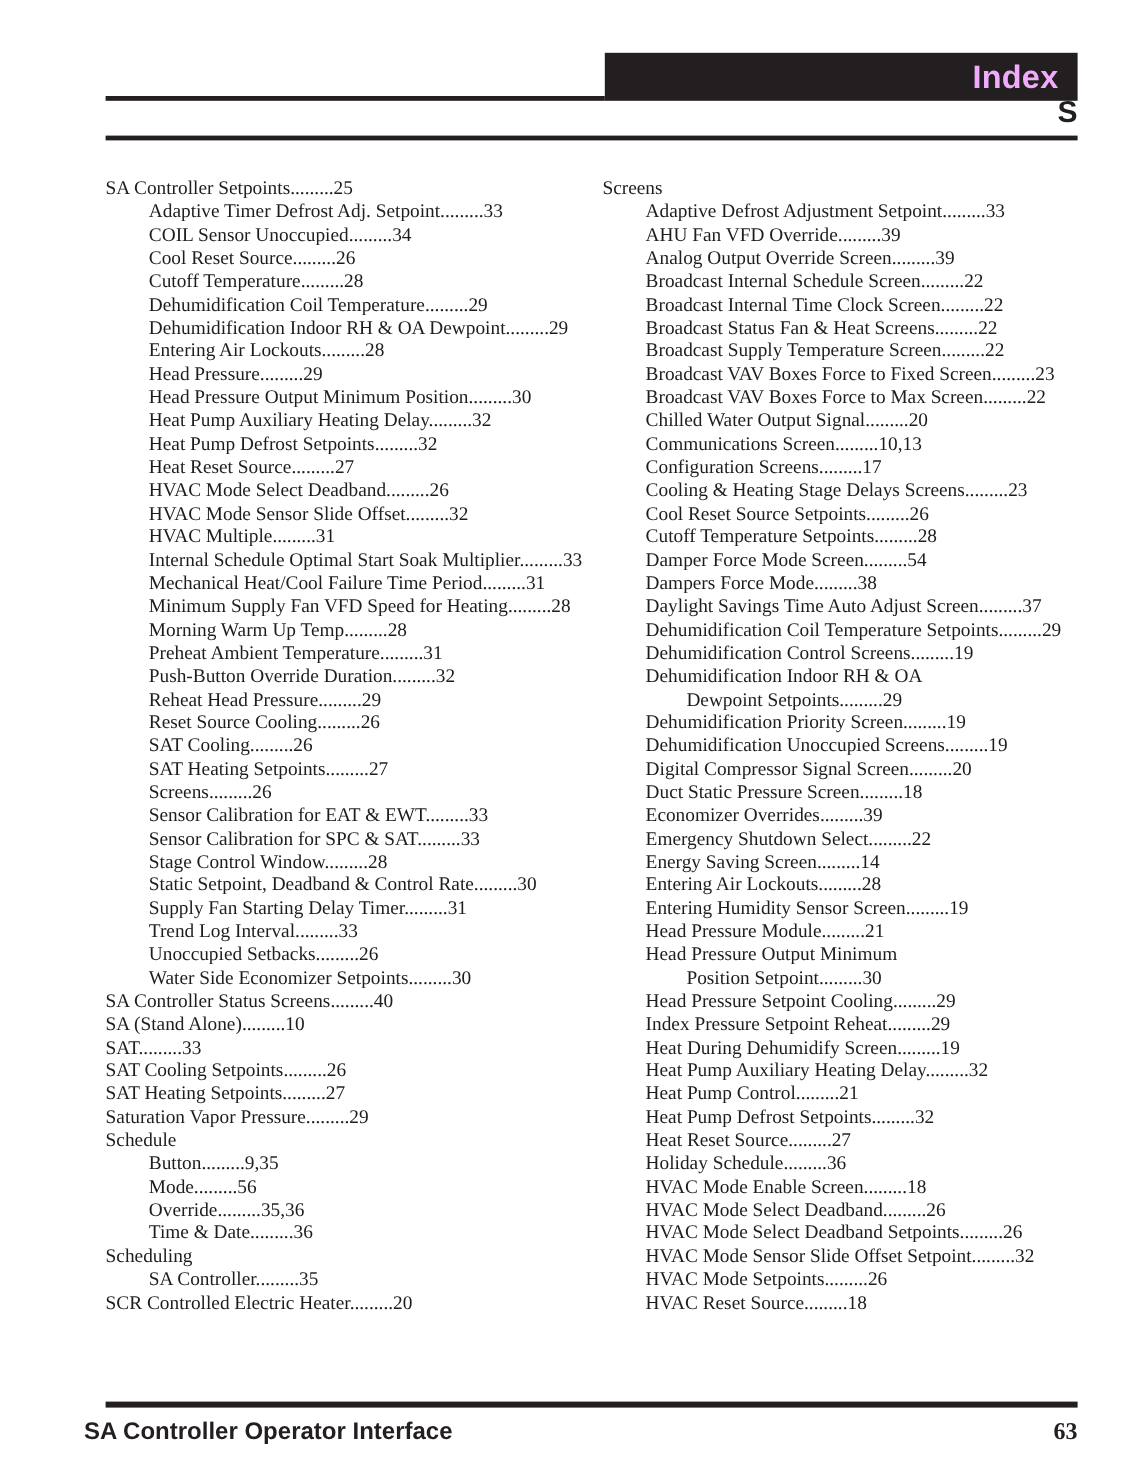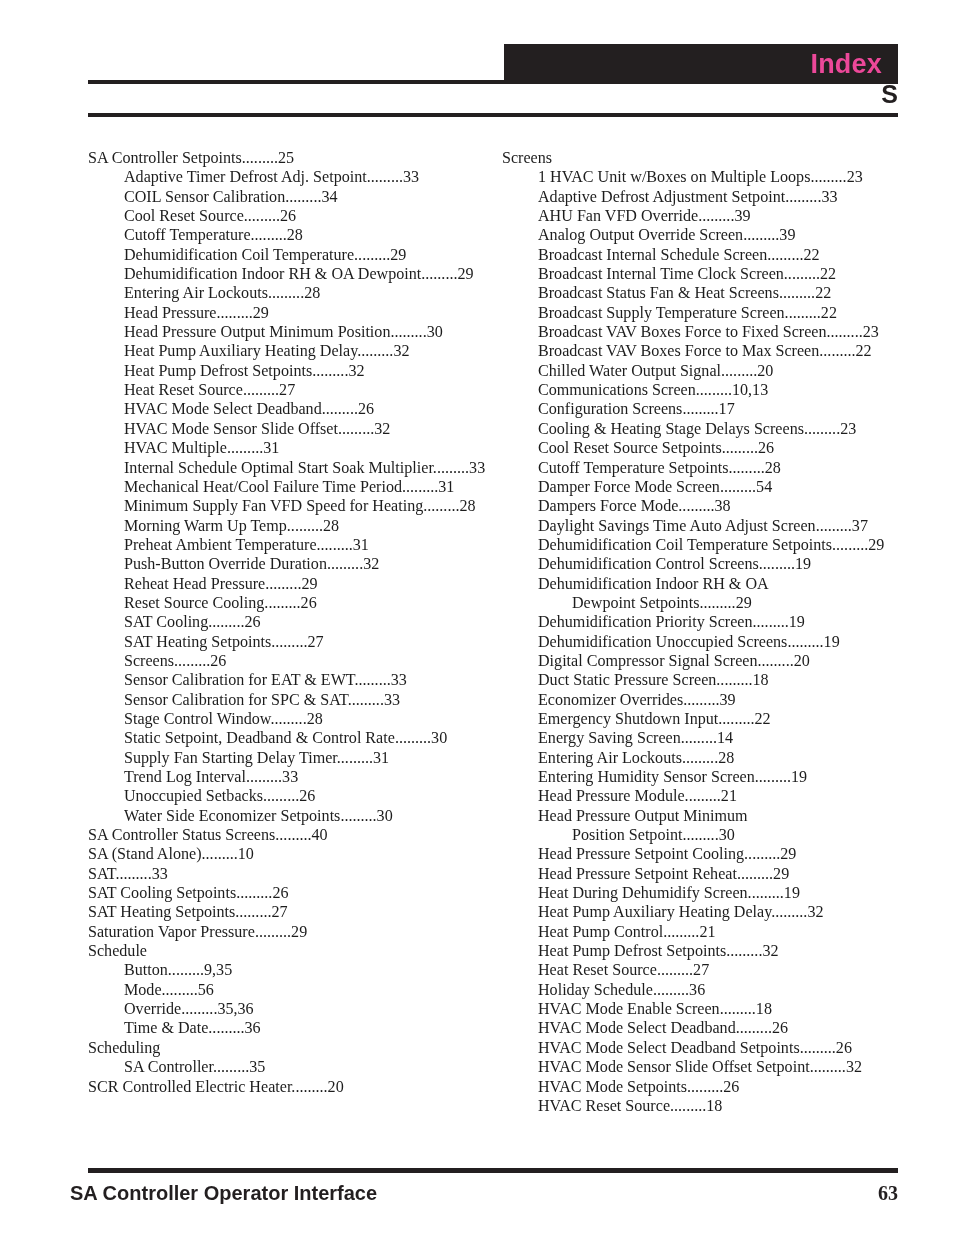--- a/index.html
+++ b/index.html
@@ -31,21 +31,21 @@
     width: 394px;
     height: 40px;
     background: #231f20;
   }
   #header-index-title {
     position: absolute;
     right: 16px;
     top: 0;
     height: 40px;
     line-height: 40px;
-    color: #ec4899;
+    color: #f0abfc;
     font-family: "Liberation Sans", "DejaVu Sans", sans-serif;
     font-weight: bold;
     font-size: 27px;
     letter-spacing: 0.2px;
     white-space: nowrap;
   }
   #header-rule-top {
     position: absolute;
     left: 88px;
     top: 80px;
@@ -146,21 +146,21 @@
   </div>
   <div id="header-rule-top"></div>
   <div id="header-letter">S</div>
   <div id="header-rule-bottom"></div>
 </div>
 
 <div id="index-body">
   <div id="index-column-left" class="index-column">
       <div class="index-entry level-1"><span>SA Controller Setpoints</span><span class="leader">.........</span><span>25</span></div>
       <div class="index-entry level-2"><span>Adaptive Timer Defrost Adj. Setpoint</span><span class="leader">.........</span><span>33</span></div>
-      <div class="index-entry level-2"><span>COIL Sensor Calibration</span><span class="leader">.........</span><span>34</span></div>
+      <div class="index-entry level-2"><span>COIL Sensor Unoccupied</span><span class="leader">.........</span><span>34</span></div>
       <div class="index-entry level-2"><span>Cool Reset Source</span><span class="leader">.........</span><span>26</span></div>
       <div class="index-entry level-2"><span>Cutoff Temperature</span><span class="leader">.........</span><span>28</span></div>
       <div class="index-entry level-2"><span>Dehumidification Coil Temperature</span><span class="leader">.........</span><span>29</span></div>
       <div class="index-entry level-2"><span>Dehumidification Indoor RH &amp; OA Dewpoint</span><span class="leader">.........</span><span>29</span></div>
       <div class="index-entry level-2"><span>Entering Air Lockouts</span><span class="leader">.........</span><span>28</span></div>
       <div class="index-entry level-2"><span>Head Pressure</span><span class="leader">.........</span><span>29</span></div>
       <div class="index-entry level-2"><span>Head Pressure Output Minimum Position</span><span class="leader">.........</span><span>30</span></div>
       <div class="index-entry level-2"><span>Heat Pump Auxiliary Heating Delay</span><span class="leader">.........</span><span>32</span></div>
       <div class="index-entry level-2"><span>Heat Pump Defrost Setpoints</span><span class="leader">.........</span><span>32</span></div>
       <div class="index-entry level-2"><span>Heat Reset Source</span><span class="leader">.........</span><span>27</span></div>
@@ -196,21 +196,20 @@
       <div class="index-entry level-2"><span>Button</span><span class="leader">.........</span><span>9,35</span></div>
       <div class="index-entry level-2"><span>Mode</span><span class="leader">.........</span><span>56</span></div>
       <div class="index-entry level-2"><span>Override</span><span class="leader">.........</span><span>35,36</span></div>
       <div class="index-entry level-2"><span>Time &amp; Date</span><span class="leader">.........</span><span>36</span></div>
       <div class="index-entry level-1"><span>Scheduling</span></div>
       <div class="index-entry level-2"><span>SA Controller</span><span class="leader">.........</span><span>35</span></div>
       <div class="index-entry level-1"><span>SCR Controlled Electric Heater</span><span class="leader">.........</span><span>20</span></div>
     </div>
   <div id="index-column-right" class="index-column">
       <div class="index-entry level-1"><span>Screens</span></div>
-      <div class="index-entry level-2"><span>1 HVAC Unit w/Boxes on Multiple Loops</span><span class="leader">.........</span><span>23</span></div>
       <div class="index-entry level-2"><span>Adaptive Defrost Adjustment Setpoint</span><span class="leader">.........</span><span>33</span></div>
       <div class="index-entry level-2"><span>AHU Fan VFD Override</span><span class="leader">.........</span><span>39</span></div>
       <div class="index-entry level-2"><span>Analog Output Override Screen</span><span class="leader">.........</span><span>39</span></div>
       <div class="index-entry level-2"><span>Broadcast Internal Schedule Screen</span><span class="leader">.........</span><span>22</span></div>
       <div class="index-entry level-2"><span>Broadcast Internal Time Clock Screen</span><span class="leader">.........</span><span>22</span></div>
       <div class="index-entry level-2"><span>Broadcast Status Fan &amp; Heat Screens</span><span class="leader">.........</span><span>22</span></div>
       <div class="index-entry level-2"><span>Broadcast Supply Temperature Screen</span><span class="leader">.........</span><span>22</span></div>
       <div class="index-entry level-2"><span>Broadcast VAV Boxes Force to Fixed Screen</span><span class="leader">.........</span><span>23</span></div>
       <div class="index-entry level-2"><span>Broadcast VAV Boxes Force to Max Screen</span><span class="leader">.........</span><span>22</span></div>
       <div class="index-entry level-2"><span>Chilled Water Output Signal</span><span class="leader">.........</span><span>20</span></div>
@@ -224,29 +223,29 @@
       <div class="index-entry level-2"><span>Daylight Savings Time Auto Adjust Screen</span><span class="leader">.........</span><span>37</span></div>
       <div class="index-entry level-2"><span>Dehumidification Coil Temperature Setpoints</span><span class="leader">.........</span><span>29</span></div>
       <div class="index-entry level-2"><span>Dehumidification Control Screens</span><span class="leader">.........</span><span>19</span></div>
       <div class="index-entry level-2"><span>Dehumidification Indoor RH &amp; OA</span></div>
       <div class="index-entry level-3"><span>Dewpoint Setpoints</span><span class="leader">.........</span><span>29</span></div>
       <div class="index-entry level-2"><span>Dehumidification Priority Screen</span><span class="leader">.........</span><span>19</span></div>
       <div class="index-entry level-2"><span>Dehumidification Unoccupied Screens</span><span class="leader">.........</span><span>19</span></div>
       <div class="index-entry level-2"><span>Digital Compressor Signal Screen</span><span class="leader">.........</span><span>20</span></div>
       <div class="index-entry level-2"><span>Duct Static Pressure Screen</span><span class="leader">.........</span><span>18</span></div>
       <div class="index-entry level-2"><span>Economizer Overrides</span><span class="leader">.........</span><span>39</span></div>
-      <div class="index-entry level-2"><span>Emergency Shutdown Input</span><span class="leader">.........</span><span>22</span></div>
+      <div class="index-entry level-2"><span>Emergency Shutdown Select</span><span class="leader">.........</span><span>22</span></div>
       <div class="index-entry level-2"><span>Energy Saving Screen</span><span class="leader">.........</span><span>14</span></div>
       <div class="index-entry level-2"><span>Entering Air Lockouts</span><span class="leader">.........</span><span>28</span></div>
       <div class="index-entry level-2"><span>Entering Humidity Sensor Screen</span><span class="leader">.........</span><span>19</span></div>
       <div class="index-entry level-2"><span>Head Pressure Module</span><span class="leader">.........</span><span>21</span></div>
       <div class="index-entry level-2"><span>Head Pressure Output Minimum</span></div>
       <div class="index-entry level-3"><span>Position Setpoint</span><span class="leader">.........</span><span>30</span></div>
       <div class="index-entry level-2"><span>Head Pressure Setpoint Cooling</span><span class="leader">.........</span><span>29</span></div>
-      <div class="index-entry level-2"><span>Head Pressure Setpoint Reheat</span><span class="leader">.........</span><span>29</span></div>
+      <div class="index-entry level-2"><span>Index Pressure Setpoint Reheat</span><span class="leader">.........</span><span>29</span></div>
       <div class="index-entry level-2"><span>Heat During Dehumidify Screen</span><span class="leader">.........</span><span>19</span></div>
       <div class="index-entry level-2"><span>Heat Pump Auxiliary Heating Delay</span><span class="leader">.........</span><span>32</span></div>
       <div class="index-entry level-2"><span>Heat Pump Control</span><span class="leader">.........</span><span>21</span></div>
       <div class="index-entry level-2"><span>Heat Pump Defrost Setpoints</span><span class="leader">.........</span><span>32</span></div>
       <div class="index-entry level-2"><span>Heat Reset Source</span><span class="leader">.........</span><span>27</span></div>
       <div class="index-entry level-2"><span>Holiday Schedule</span><span class="leader">.........</span><span>36</span></div>
       <div class="index-entry level-2"><span>HVAC Mode Enable Screen</span><span class="leader">.........</span><span>18</span></div>
       <div class="index-entry level-2"><span>HVAC Mode Select Deadband</span><span class="leader">.........</span><span>26</span></div>
       <div class="index-entry level-2"><span>HVAC Mode Select Deadband Setpoints</span><span class="leader">.........</span><span>26</span></div>
       <div class="index-entry level-2"><span>HVAC Mode Sensor Slide Offset Setpoint</span><span class="leader">.........</span><span>32</span></div>

